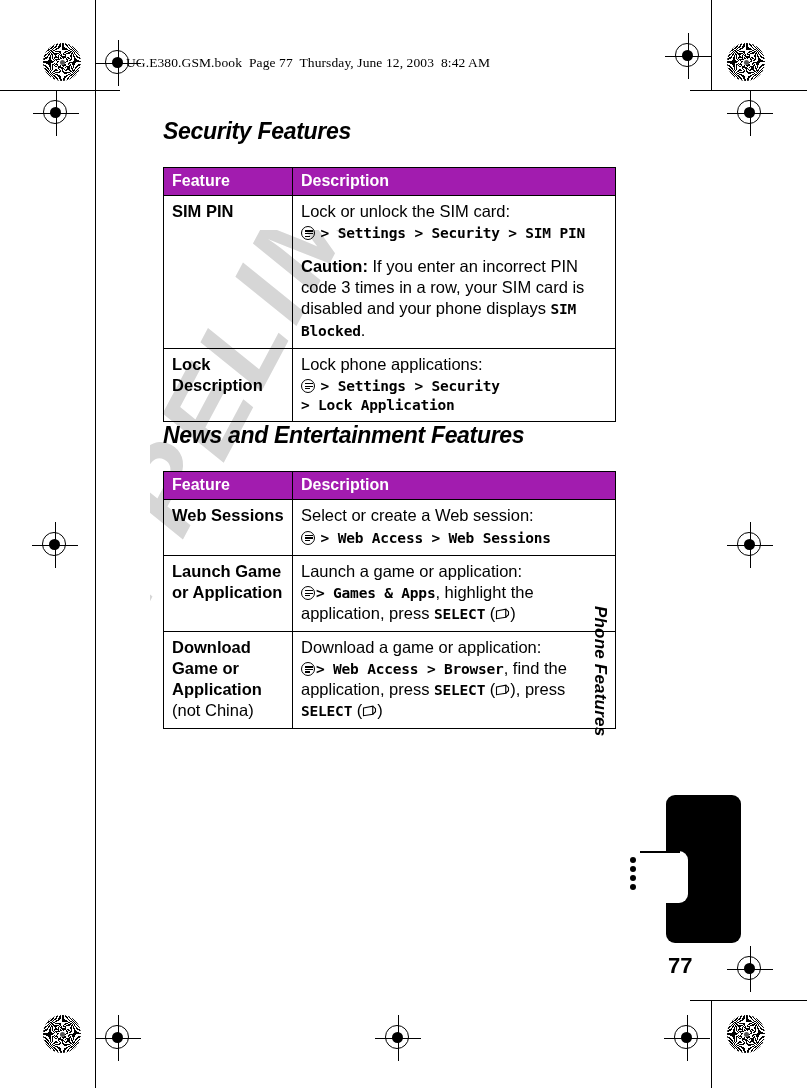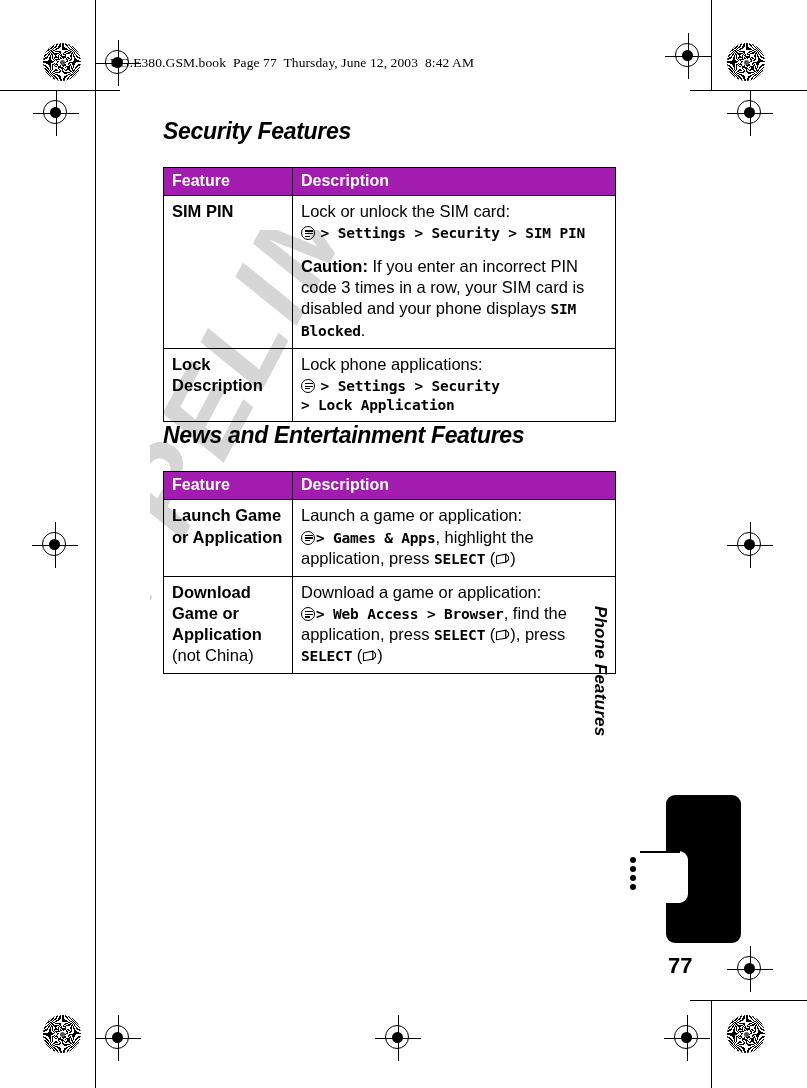--- a/index.html
+++ b/index.html
@@ -51,21 +51,21 @@
     position:absolute; left:50%; top:50%;
     width:5px; height:5px; margin:-2.5px 0 0 -2.5px;
     background:#555; border-radius:50%;
   }
 
   .trimline { position: absolute; background: #000; }
 
   
   .filebar {
     position: absolute;
-    left: 110px; top: 55px;
+    left: 126px; top: 55px;
     font-family: "Liberation Serif", serif;
     font-size: 13.5px;
     letter-spacing: 0.1px;
     white-space: pre;
   }
 
   
   .watermark {
     position: absolute;
     left: 150px; top: 230px;
@@ -359,20 +359,30 @@
         <col class="c1">
         <col class="c2">
       </colgroup>
     <thead>
       <tr>
         <th>Feature</th>
         <th>Description</th>
       </tr>
     </thead>
     <tbody>
+      <tr>
+        <td class="f">Web Sessions</td>
+        <td>
+          <span class="nb">Select or create a Web session:</span>
+          <span class="nb">
+            <span class="menu-ico"><i></i><i></i><i></i></span>
+            <span class="mono">&gt; Web Access &gt; Web Sessions</span>
+          </span>
+        </td>
+      </tr>
       <tr>
         <td class="f">Launch Game or Application</td>
         <td>
           <span class="nb">Launch a game or application:</span>
           <span><span class="menu-ico"><i></i><i></i><i></i></span><span class="mono">&gt; Games &amp; Apps</span></span><span>, highlight the application, press </span><span class="mono">SELECT</span><span> (</span><svg class="softkey" viewBox="0 0 16 13">
               <path d="M1.5 3.3 L11.5 1.2 L11.5 10.0 L1.5 11.6 Z" fill="none" stroke="#000" stroke-width="1.2"></path>
               <path d="M11.5 1.2 L14.5 4.0 L14.5 7.2 L11.5 10.0" fill="none" stroke="#000" stroke-width="1.2"></path>
             </svg><span>)</span>
         </td>
       </tr>

